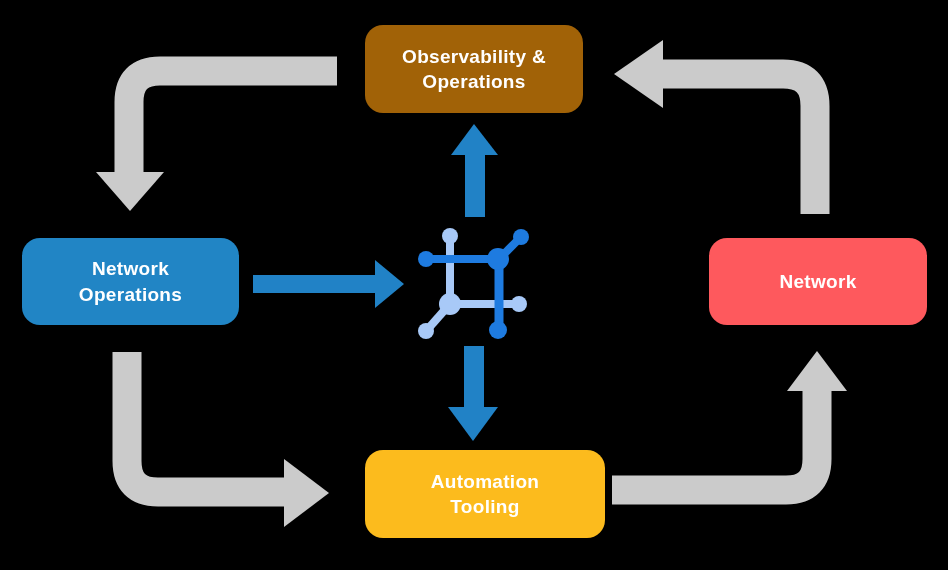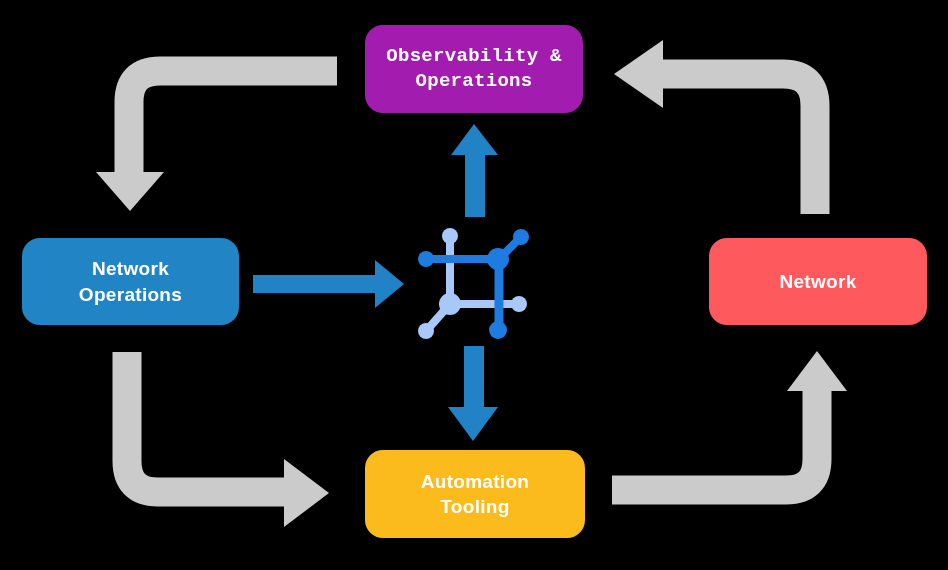--- a/index.html
+++ b/index.html
@@ -24,24 +24,24 @@
     align-items: center;
     justify-content: center;
     color: #ffffff;
     font-size: 19px;
     font-weight: 700;
     letter-spacing: 0.3px;
     line-height: 1.32;
     text-align: center;
   }
   .node span { display: block; }
-  #node-observability { left: 365px; top: 25px;  width: 218px; height: 88px; background: #a21caf; font-family: Liberation Mono, monospace; }
+  #node-observability { left: 365px; top: 25px;  width: 218px; height: 88px; background: #a16207; }
   #node-operations    { left: 22px;  top: 238px; width: 217px; height: 87px; background: #2185c5; }
   #node-infrastructure{ left: 709px; top: 238px; width: 218px; height: 87px; background: #fe595d; }
-  #node-automation    { left: 365px; top: 450px; width: 220px; height: 88px; background: #fcbb1d; }
+  #node-automation    { left: 365px; top: 450px; width: 240px; height: 88px; background: #fcbb1d; }
 </style>
 </head>
 <body>
 
 <div id="canvas">
 
   <svg id="arrow-layer" viewBox="0 0 948 570" xmlns="http://www.w3.org/2000/svg">
 
     <g>
       <path d="M 337 71 H 160 Q 129 71 129 102 V 174" fill="none" stroke="#cbcbcb" stroke-width="29"></path>

